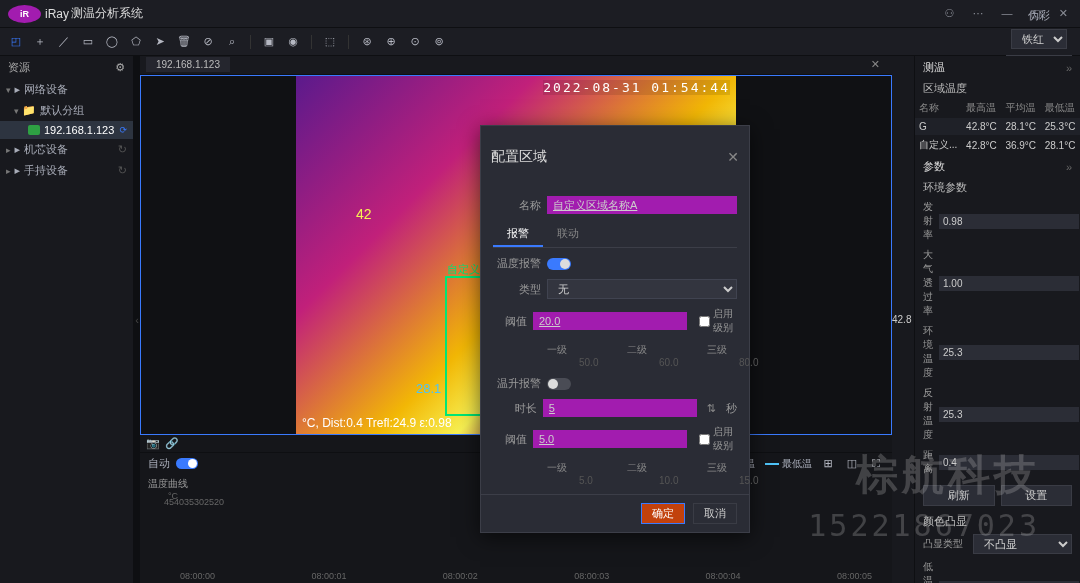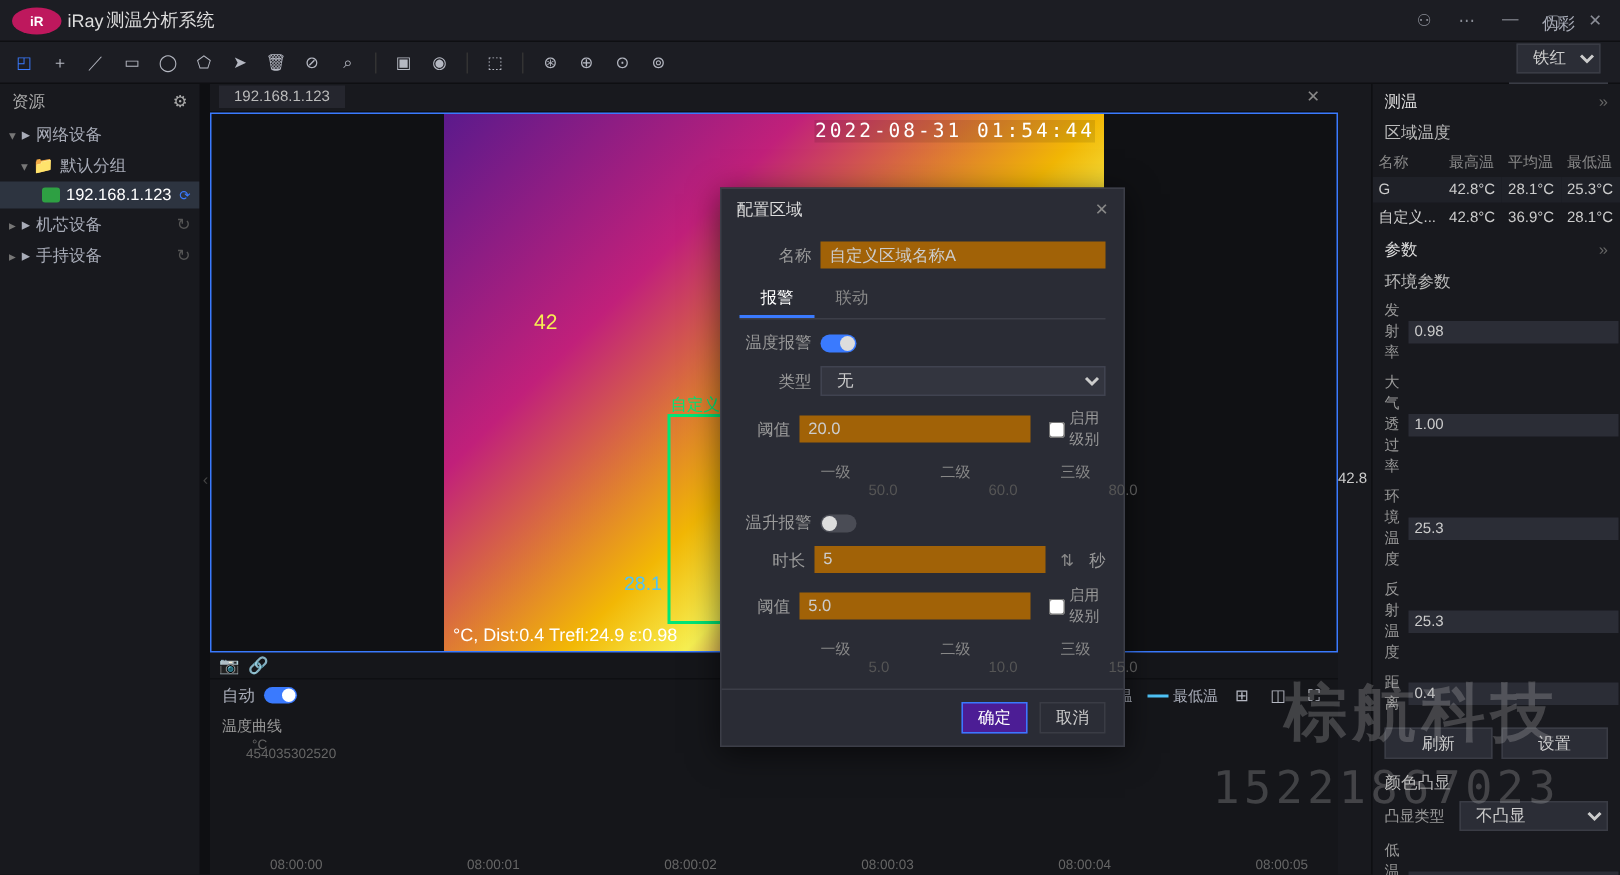--- a/index.html
+++ b/index.html
@@ -1,32 +1,32 @@
 <!DOCTYPE html>
 <html><head>
 <meta charset="utf-8">
 <style>
 * { margin:0; padding:0; box-sizing:border-box; font-family:"Microsoft YaHei",Arial,sans-serif; }
 body { background:#15161a; color:#a8acb8; font-size:11px; width:1080px; height:583px; overflow:hidden; }
 .titlebar { height:28px; background:#1c1d23; display:flex; align-items:center; padding:0 8px; border-bottom:1px solid #0e0f12; }
-.logo { width:33px; height:18px; border-radius:50%; background:#be185d; display:flex; align-items:center; justify-content:center; color:#fff; font-size:9px; font-weight:bold; margin-right:4px; }
+.logo { width:33px; height:18px; border-radius:50%; background:#a21caf; display:flex; align-items:center; justify-content:center; color:#fff; font-size:9px; font-weight:bold; margin-right:4px; }
 .brand { color:#ddd; font-size:12px; margin-right:2px; }
 .app-name { color:#ddd; font-size:12px; }
 .tabs { display:flex; height:28px; margin-left:20px; }
 .tab { padding:0 16px; display:flex; align-items:center; color:#8a8d96; cursor:pointer; border-bottom:2px solid transparent; }
 .tab.active { color:#fff; border-bottom:2px solid #3a7afe; background:#23252d; }
 .win-controls { margin-left:auto; display:flex; gap:10px; color:#8a8d96; }
 .win-controls span { cursor:pointer; padding:2px 4px; }
 .toolbar { height:28px; background:#1c1d23; display:flex; align-items:center; padding:0 8px; gap:8px; border-bottom:1px solid #0e0f12; }
 .tool-icon { width:16px; height:16px; display:flex; align-items:center; justify-content:center; color:#b5b8c2; cursor:pointer; }
 .tool-sep { width:1px; height:14px; background:#333; margin:0 2px; }
 .right-tools { margin-left:auto; display:flex; align-items:center; gap:6px;flex-direction:column; }
 .select-sm { background:#2b2d36; border:1px solid #3a3c45; color:#ccc; padding:2px 6px; font-size:11px; }
 .btn { background:#2b2d36; border:1px solid #3a3c45; color:#ccc; padding:2px 10px; font-size:11px; cursor:pointer; }
-.btn.primary { background:#4c1d95; border-color:#3a7afe; color:#fff; }
+.btn.primary { background:#c2410c; border-color:#3a7afe; color:#fff; }
 
 .main { display:flex; height:527px; }
 .sidebar-left { width:134px; background:#18191e; border-right:1px solid #0e0f12; display:flex; flex-direction:column; }
 .panel-hd { display:flex; align-items:center; padding:4px 8px; font-size:11px; color:#aaa; }
 .panel-hd .gear { margin-left:auto; cursor:pointer; }
 .tree { flex:1; overflow:auto; }
 .tree-item { display:flex; align-items:center; padding:3px 6px; gap:4px; cursor:pointer; font-size:11px; }
 .tree-item.lvl1 { padding-left:14px; }
 .tree-item.lvl2 { padding-left:28px; }
 .tree-item.sel { background:#2d3440; color:#fff; }
@@ -72,26 +72,26 @@
 .toggle { width:22px; height:11px; background:#3a7afe; border-radius:6px; position:relative; }
 .toggle::after { content:''; position:absolute; width:9px; height:9px; background:#fff; border-radius:50%; top:1px; right:1px; }
 .legend { display:flex; gap:10px; font-size:10px; align-items:center; }
 .leg-item { display:flex; align-items:center; gap:3px; }
 .leg-sw { width:14px; height:2px; }
 .chart { flex:1; position:relative; padding:4px 20px 16px 40px; }
 .y-axis { position:absolute; left:24px; top:4px; bottom:16px; display:flex; flex-direction:row; justify-content:space-between; font-size:9px; color:#666; text-align:right; }
 .x-axis { position:absolute; left:40px; right:20px; bottom:2px; display:flex; justify-content:space-between; font-size:9px; color:#666; }
 
 .modal { position:absolute; top:125px; left:480px; width:270px; background:#2a2c35; border:1px solid #3c3e48; box-shadow:0 4px 20px rgba(0,0,0,0.6); z-index:100; }
-.modal-hd { display:flex; align-items:center; padding:6px 10px; font-size:11px; color:#ddd; }
+.modal-hd { display:flex; align-items:center; padding:22px 10px; font-size:14px; color:#ddd; }
 .modal-hd .x { margin-left:auto; cursor:pointer; color:#888; }
 .modal-body { padding:8px 12px; }
 .frow { display:flex; align-items:center; margin-bottom:8px; gap:6px; font-size:11px; }
 .frow label { width:48px; text-align:right; color:#999; }
-.frow input[type=text] { flex:1; background:#a16207; border:none; color:#ccc; padding:3px 6px; font-size:11px; }
+.frow input[type=text] { flex:1; background:#a21caf; border:none; color:#ccc; padding:3px 6px; font-size:11px;text-decoration:underline; }
 .mini-tabs { display:flex; border-bottom:1px solid #3c3e48; margin-bottom:8px; }
 .mini-tab { padding:4px 14px; font-size:11px; color:#888; cursor:pointer; }
 .mini-tab.active { color:#fff; border-bottom:2px solid #3a7afe; }
 .toggle-sm { width:24px; height:12px; background:#3a7afe; border-radius:6px; position:relative; }
 .toggle-sm.off { background:#4a4c55; }
 .toggle-sm::after { content:''; position:absolute; width:10px; height:10px; background:#ddd; border-radius:50%; top:1px; right:1px; }
 .toggle-sm.off::after { left:1px; right:auto; }
 .sel-sm { flex:1; background:#33353f; border:1px solid #404350; color:#ccc; padding:2px 6px; font-size:11px; }
 .chk { display:flex; align-items:center; gap:3px; margin-left:6px; font-size:10px; color:#999; }
 .chk input { width:11px; height:11px; }

